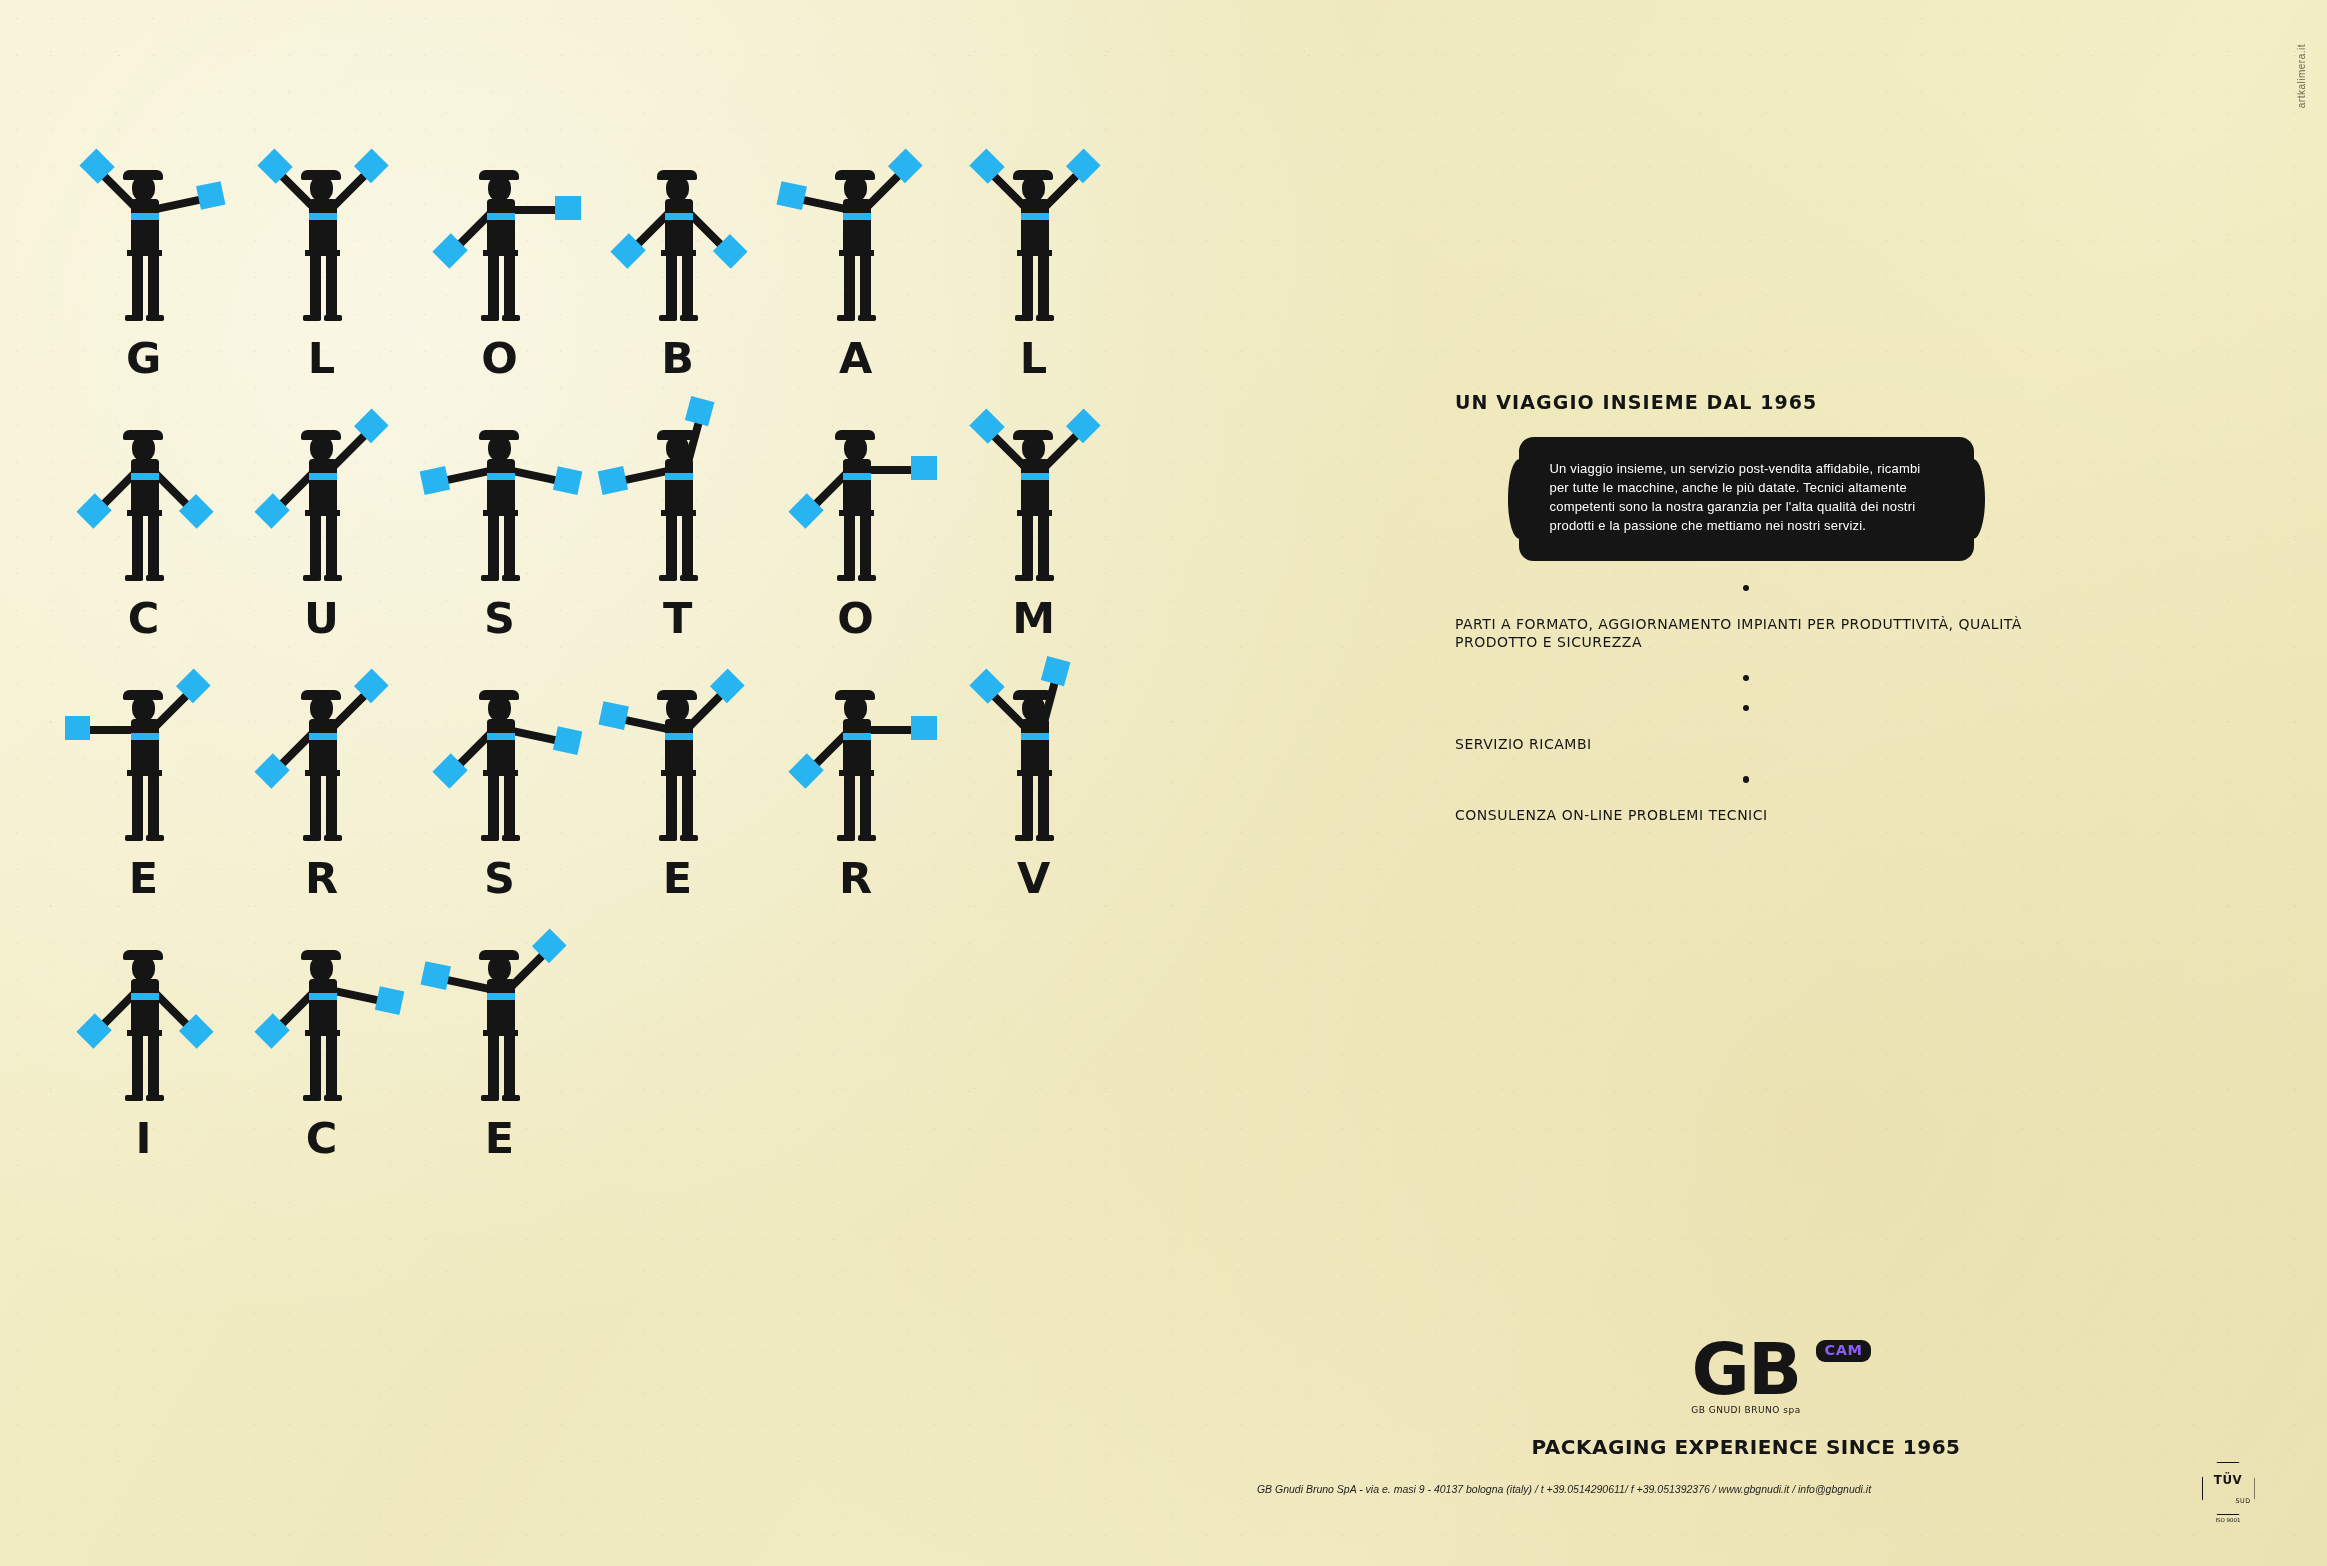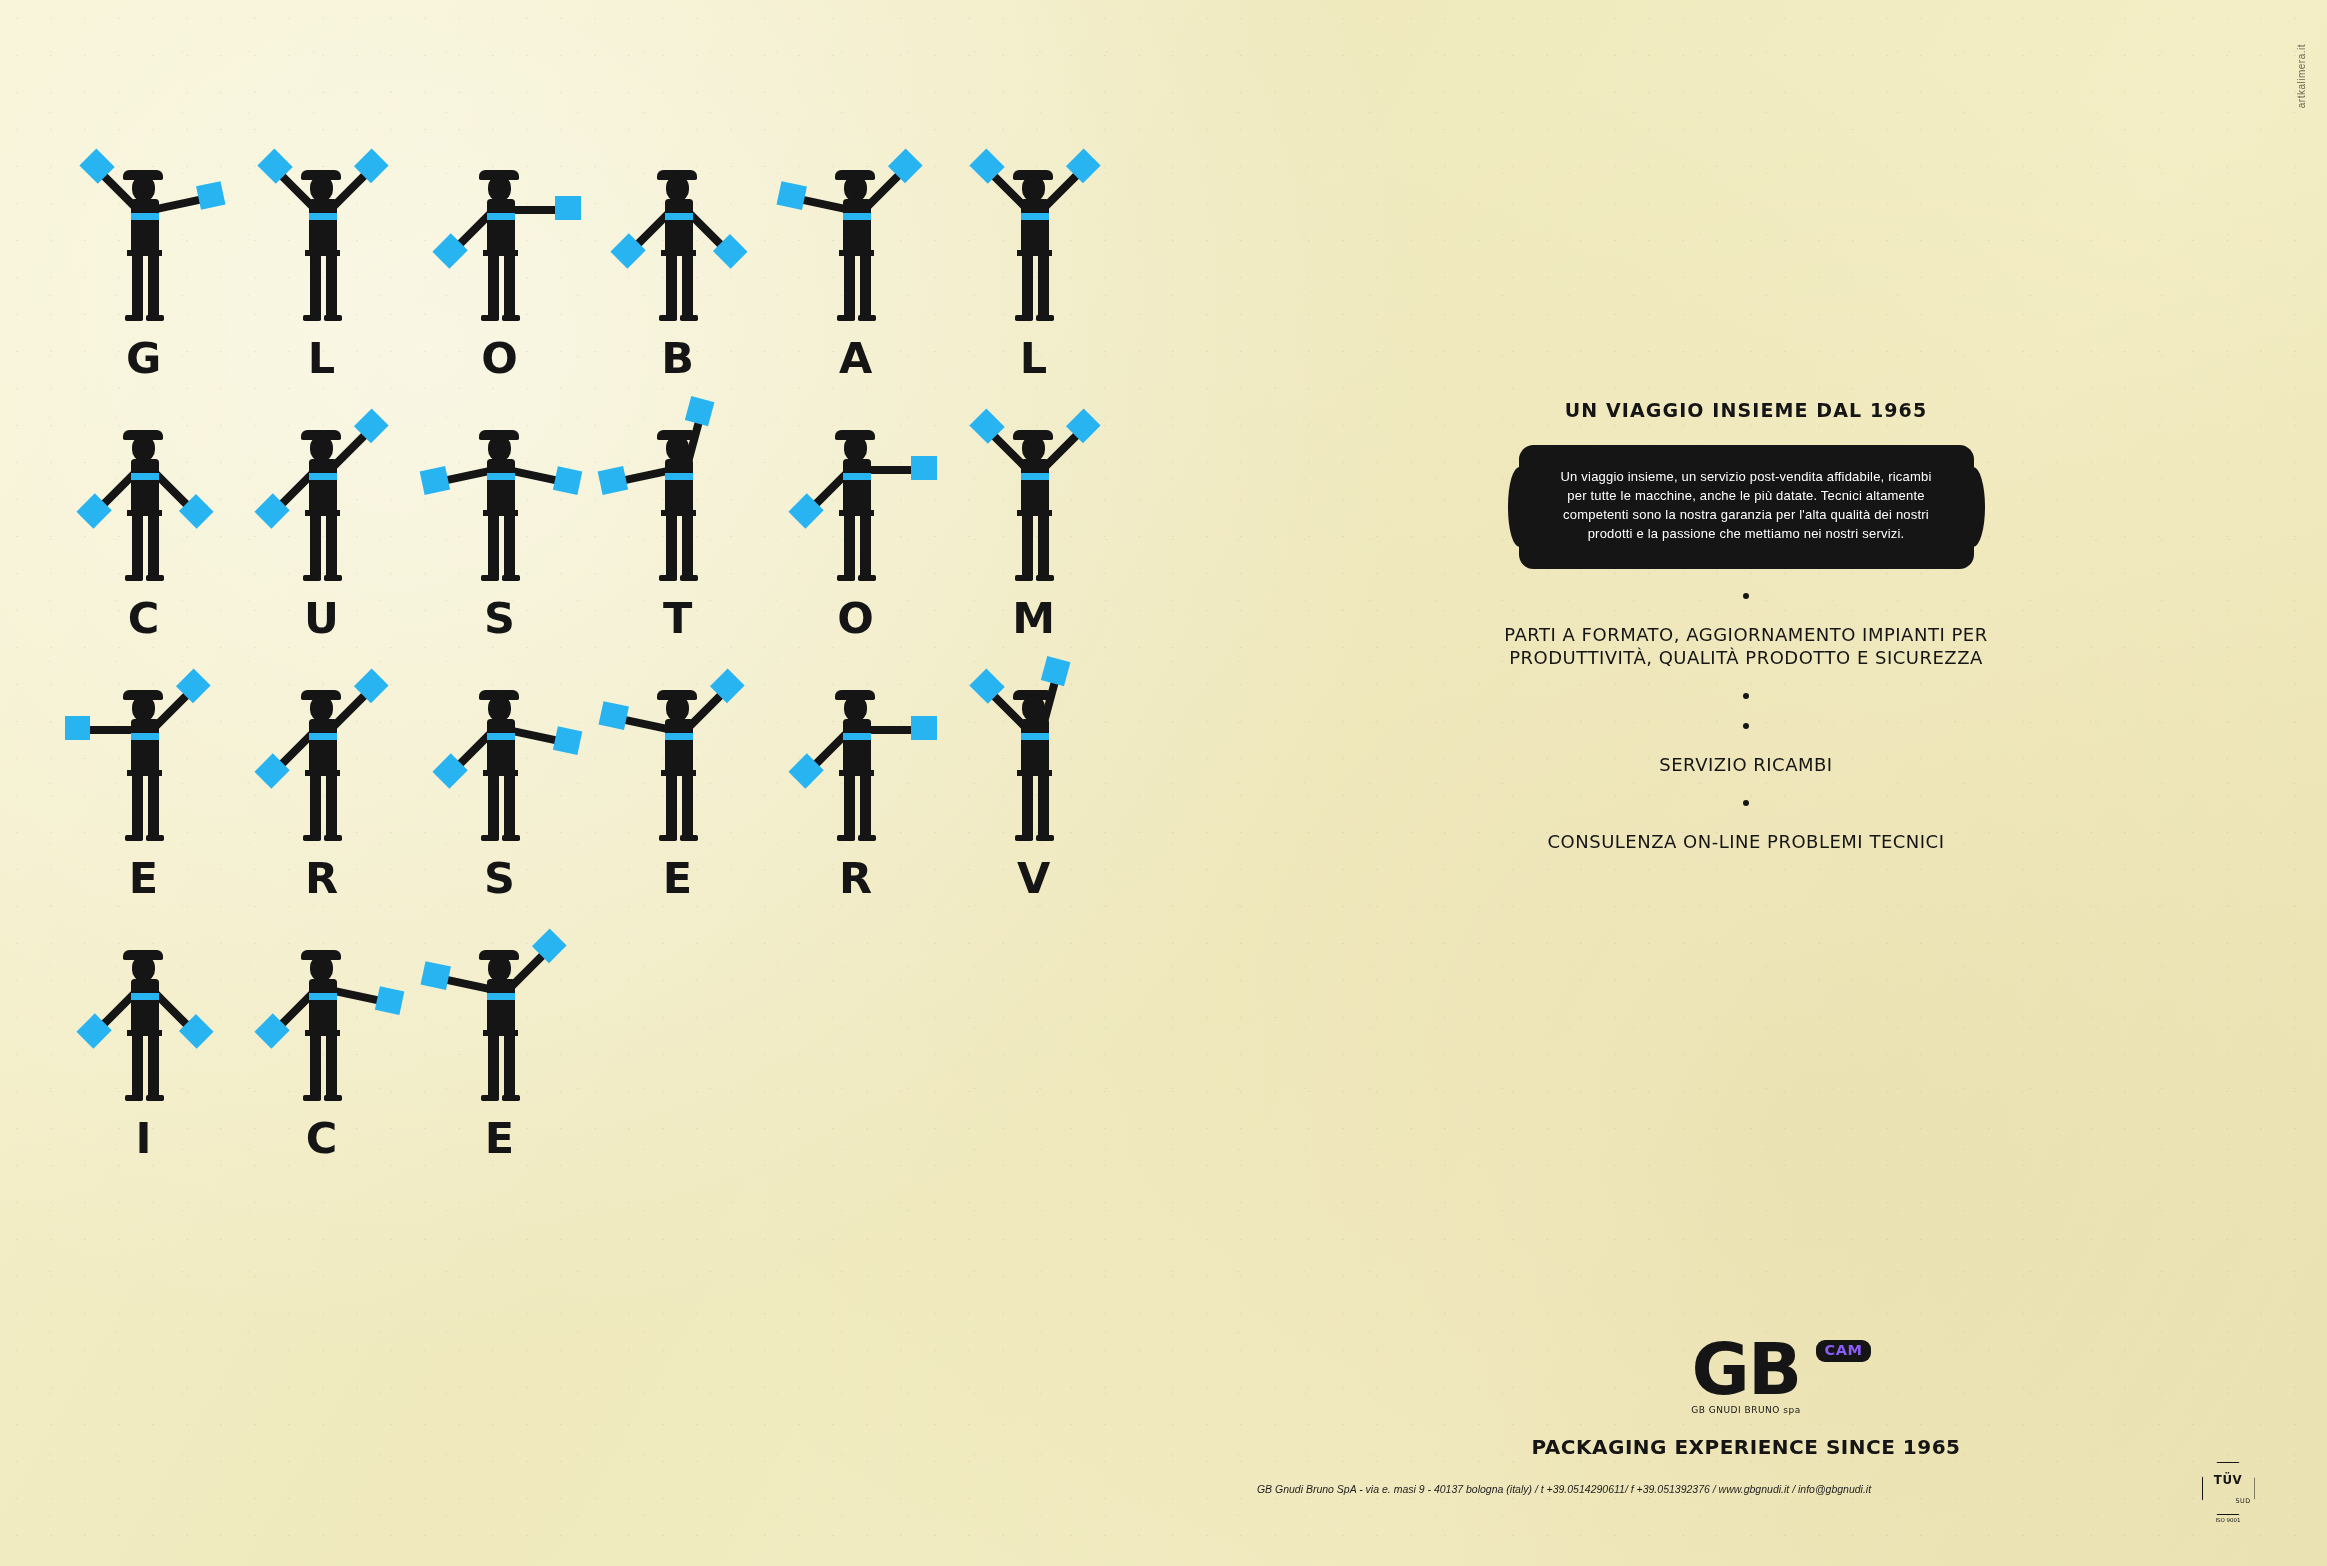--- a/index.html
+++ b/index.html
@@ -157,23 +157,23 @@
     height: 23.6px;
     background: #28b4f0;
   }
   .arm.left .flag  { left: -22px; }
   .arm.right .flag { right: -22px; }
 
   
   .right-col {
     position: absolute;
     left: 1455px;
-    top: 399px;
+    top: 391px;
     width: 582px;
-    text-align: center;
+    text-align: left;
     color: #151515;
   }
   .headline {
     font-family: "DejaVu Sans", sans-serif;
     font-weight: 700;
     font-size: 19px;
     letter-spacing: 1.1px;
     margin-bottom: 23.6px;
   }
   .plaque-wrap {
@@ -206,21 +206,21 @@
 
   .dot {
     width: 6.4px;
     height: 6.4px;
     border-radius: 50%;
     background: #151515;
     margin: 23.6px auto;
   }
   .service {
     font-family: "DejaVu Sans", sans-serif;
-    font-size: 18px;
+    font-size: 14px;
     letter-spacing: 0.5px;
     line-height: 1.3;
   }
 
   
   .logo-block {
     position: absolute;
     left: 1455px;
     top: 1336px;
     width: 582px;

